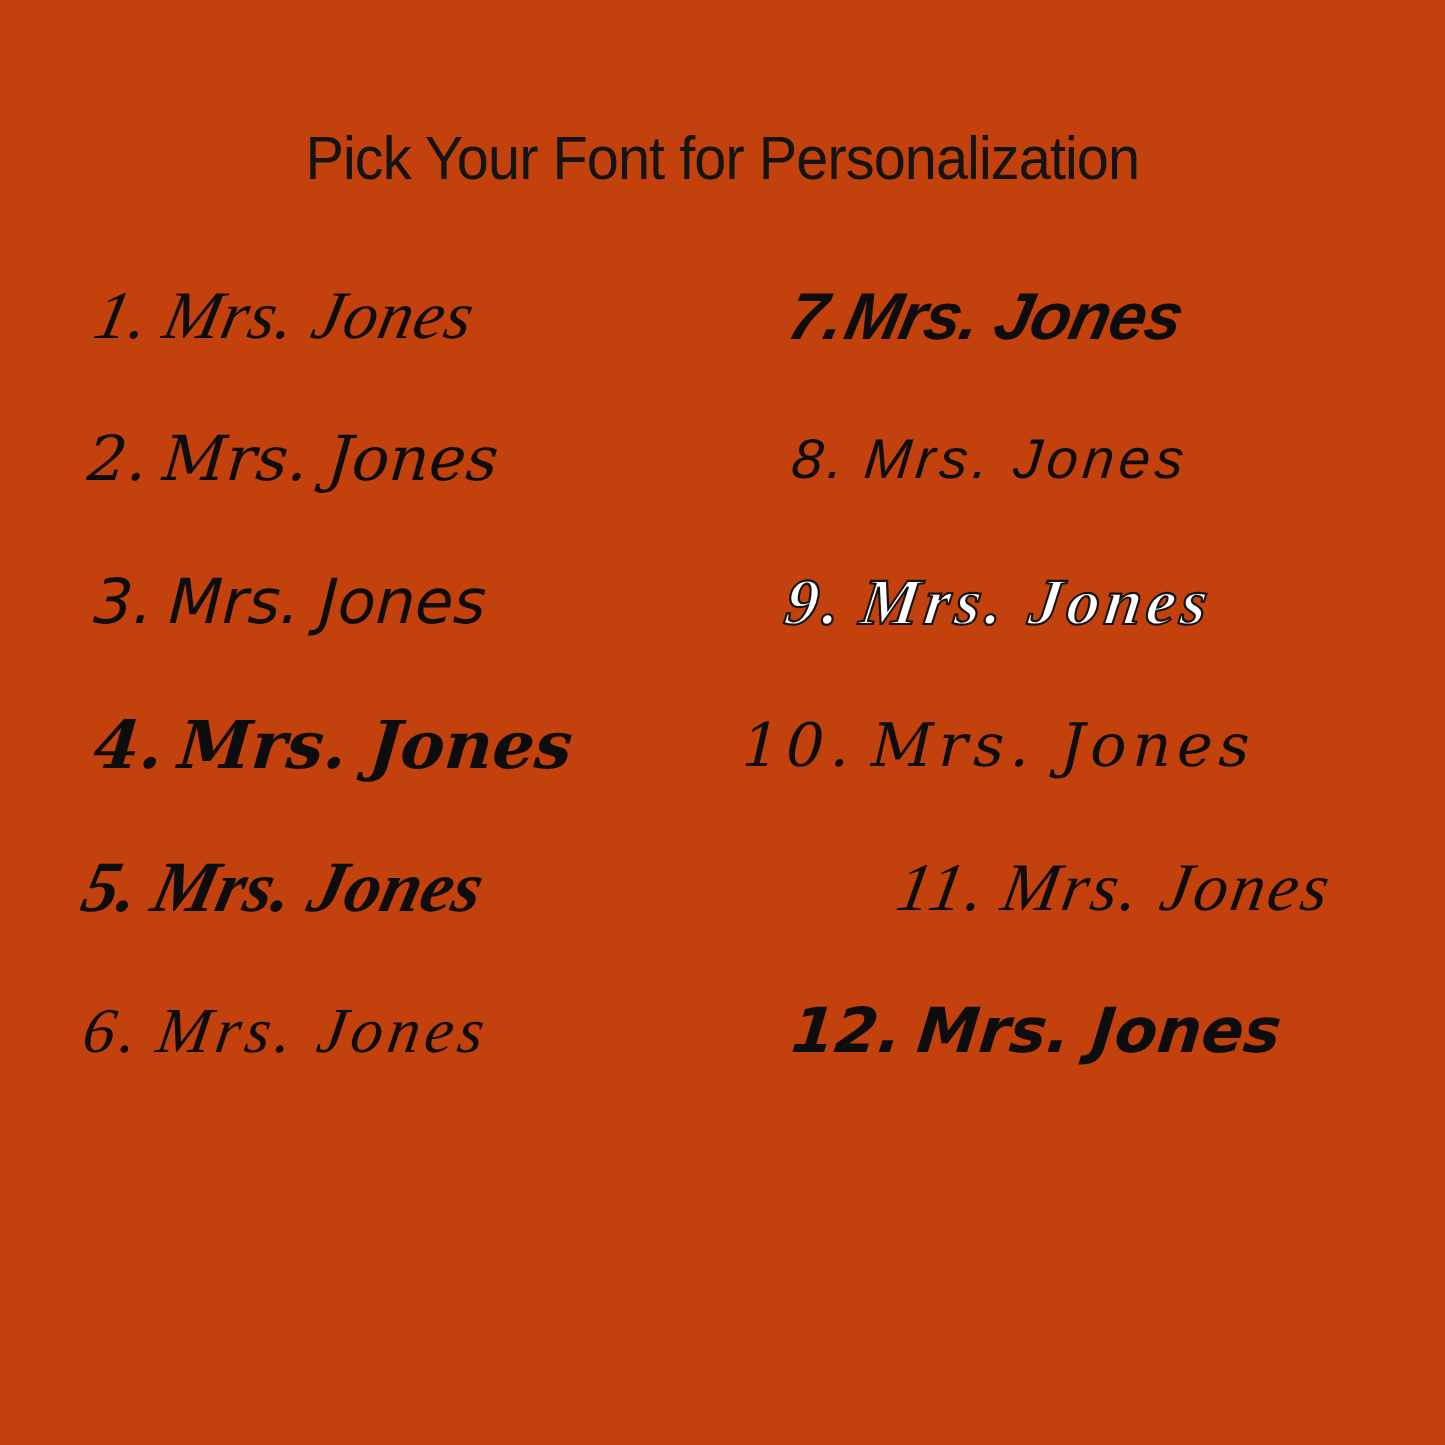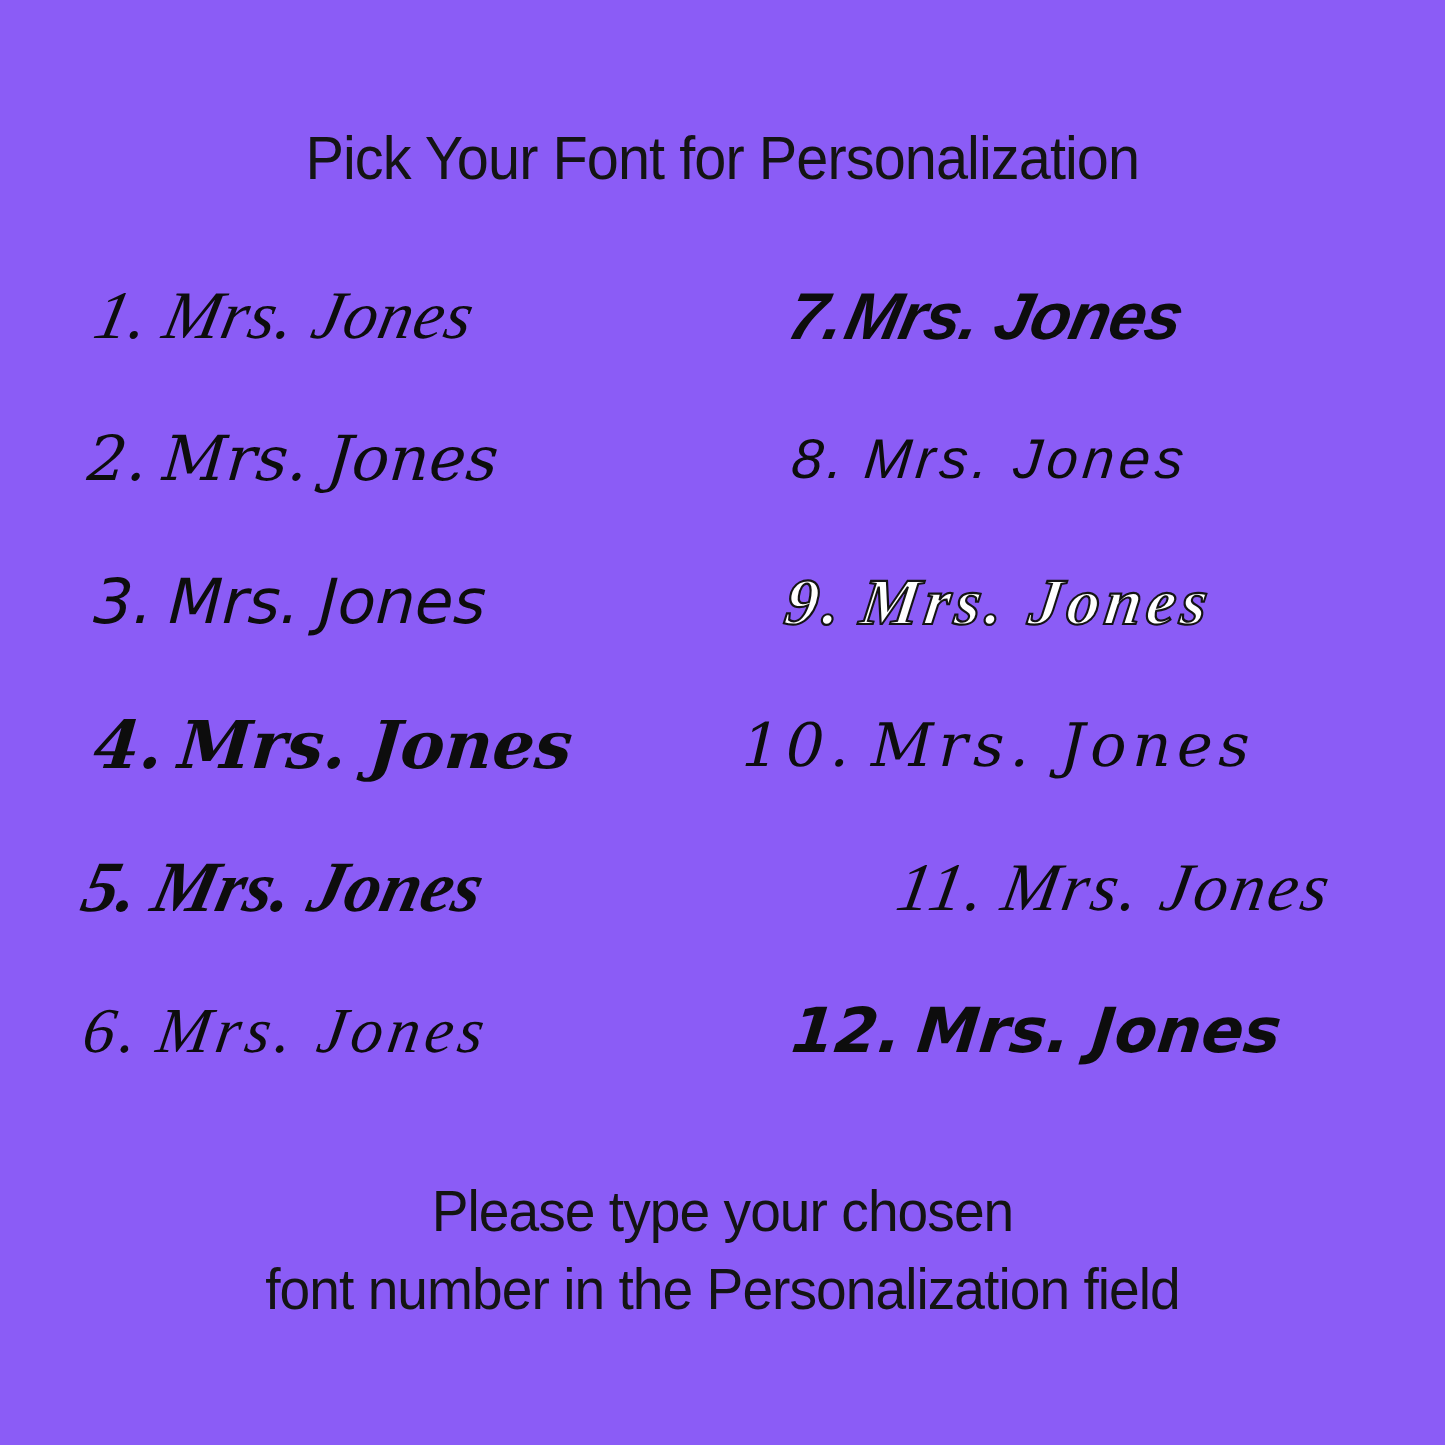--- a/index.html
+++ b/index.html
@@ -4,21 +4,21 @@
 <style>
   html, body {
     margin: 0;
     padding: 0;
     background: #ffffff;
   }
   .canvas {
     position: relative;
     width: 1445px;
     height: 1445px;
-    background: #8b5cf6;
+    background: #c2410c;
     color: #111111;
     overflow: hidden;
     font-family: "Liberation Sans", sans-serif;
   }
   
   .title {
     position: absolute;
     top: 122px;
     left: 0;
     width: 100%;
@@ -230,18 +230,14 @@
       <span class="num">11.</span>
       <span class="txt">Mrs. Jones</span>
     </div>
     <div class="item f12">
       <span class="num">12.</span>
       <span class="txt">Mrs. Jones</span>
     </div>
 
   </div>
 
-  <div class="footer">
-    <div class="line">Please type your chosen</div>
-    <div class="line">font number in the Personalization field</div>
-  </div>
 
 </div>
 
 </body></html>

